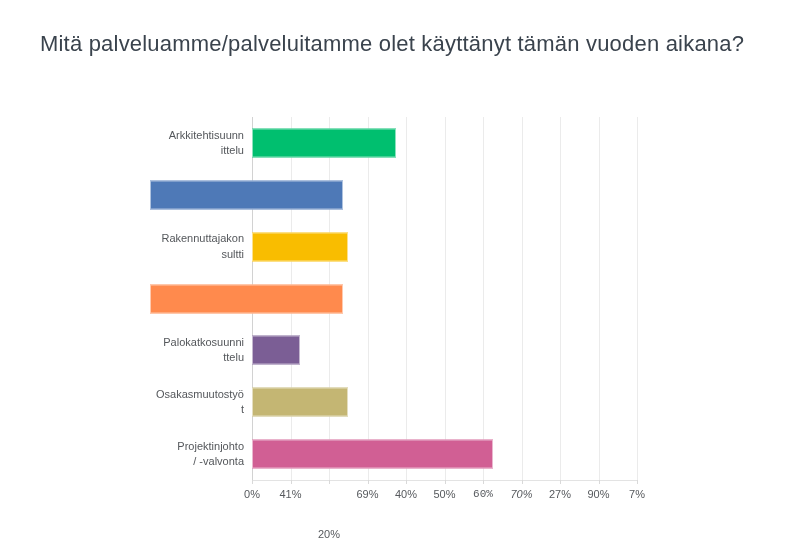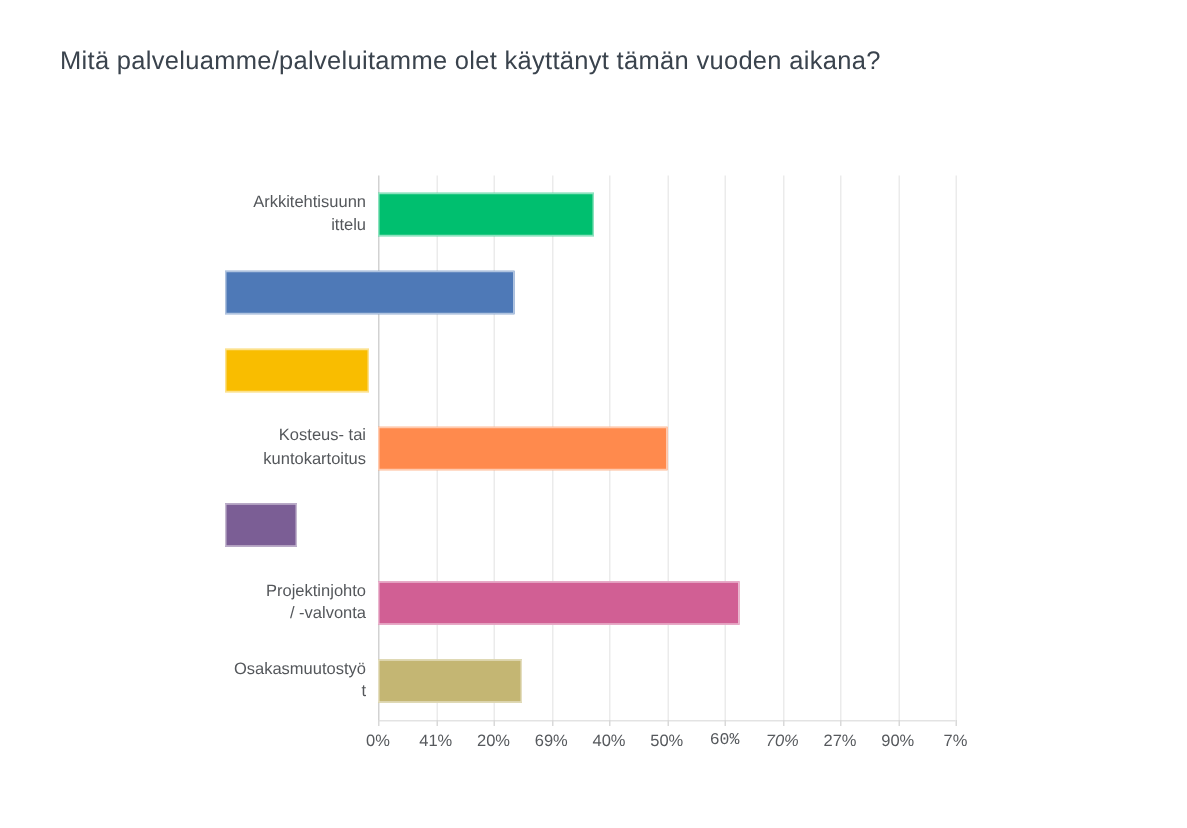--- a/index.html
+++ b/index.html
@@ -12,21 +12,21 @@
     position: relative;
     background: #ffffff;
     font-family: "Liberation Sans", sans-serif;
     overflow: hidden;
   }
   .title {
     position: absolute;
     left: 40px;
     top: 31px;
     margin: 0;
-    font-size: 17px;
+    font-size: 22px;
     font-weight: normal;
     letter-spacing: 0.2px;
     color: #3a434d;
     white-space: nowrap;
   }
   .chart {
     position: absolute;
     left: 150px;
     top: 117px;
     width: 487px;
@@ -136,58 +136,60 @@
         <div class="track">
           <div class="bar" style="width: 37.5%; background: rgb(0, 191, 111); border: 1px solid rgb(140, 226, 190);"></div>
         </div>
       </div>
       <div class="row">
         <div class="track">
           <div class="bar" style="width: 50%; background: rgb(78, 121, 183); border: 1px solid rgb(175, 195, 223);"></div>
         </div>
       </div>
       <div class="row">
+        <div class="row-label">Rakennuttajakon
+sultti</div>
         <div class="track">
           <div class="bar" style="width: 25%; background: rgb(249, 189, 0); border: 1px solid rgb(252, 225, 140);"></div>
         </div>
       </div>
       <div class="row">
-        <div class="row-label">Kosteus- tai
-kuntokartoitus</div>
         <div class="track">
           <div class="bar" style="width: 50%; background: rgb(255, 138, 77); border: 1px solid rgb(255, 202, 175);"></div>
         </div>
       </div>
       <div class="row">
+        <div class="row-label">Palokatkosuunni
+ttelu</div>
         <div class="track">
           <div class="bar" style="width: 12.5%; background: rgb(123, 94, 149); border: 1px solid rgb(196, 183, 207);"></div>
+        </div>
+      </div>
+      <div class="row">
+        <div class="row-label">Osakasmuutostyö
+t</div>
+        <div class="track">
+          <div class="bar" style="width: 25%; background: rgb(196, 182, 115); border: 1px solid rgb(228, 222, 192);"></div>
         </div>
       </div>
       <div class="row">
         <div class="row-label">Projektinjohto
 / -valvonta</div>
         <div class="track">
           <div class="bar" style="width: 62.5%; background: rgb(209, 95, 148); border: 1px solid rgb(234, 183, 207);"></div>
-        </div>
-      </div>
-      <div class="row">
-        <div class="row-label">Osakasmuutostyö
-t</div>
-        <div class="track">
-          <div class="bar" style="width: 25%; background: rgb(196, 182, 115); border: 1px solid rgb(228, 222, 192);"></div>
         </div>
       </div>
     </div>
   <div class="xaxis">
       <div class="tick-stub" style="left: 0%;"></div>
       <div class="tick-label" style="left: 0%;">0%</div>
       <div class="tick-stub" style="left: 10%;"></div>
       <div class="tick-label" style="left: 10%;">41%</div>
       <div class="tick-stub" style="left: 20%;"></div>
-      <div class="tick-label" style="left: 20%;">20%</div>
+      <div class="tick-label" style="left: 20%; margin-top: 40px;">20%</div>
       <div class="tick-stub" style="left: 30%;"></div>
       <div class="tick-label" style="left: 30%;">69%</div>
       <div class="tick-stub" style="left: 40%;"></div>
       <div class="tick-label" style="left: 40%;">40%</div>
       <div class="tick-stub" style="left: 50%;"></div>
       <div class="tick-label" style="left: 50%;">50%</div>
       <div class="tick-stub" style="left: 60%;"></div>
       <div class="tick-label" style="left: 60%; font-family: Liberation Mono, monospace;">60%</div>
       <div class="tick-stub" style="left: 70%;"></div>
       <div class="tick-label" style="left: 70%; font-style: italic;">70%</div>

